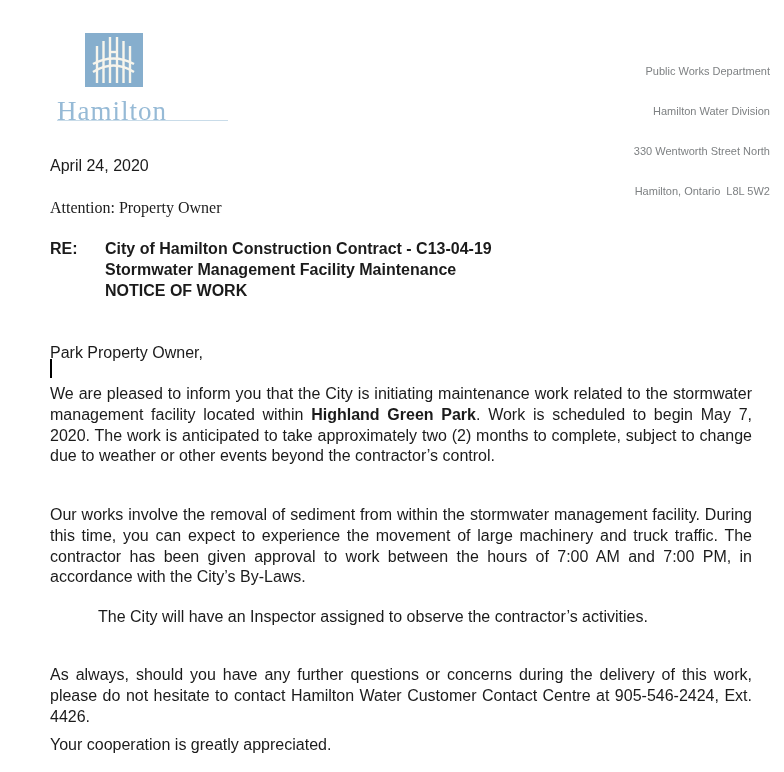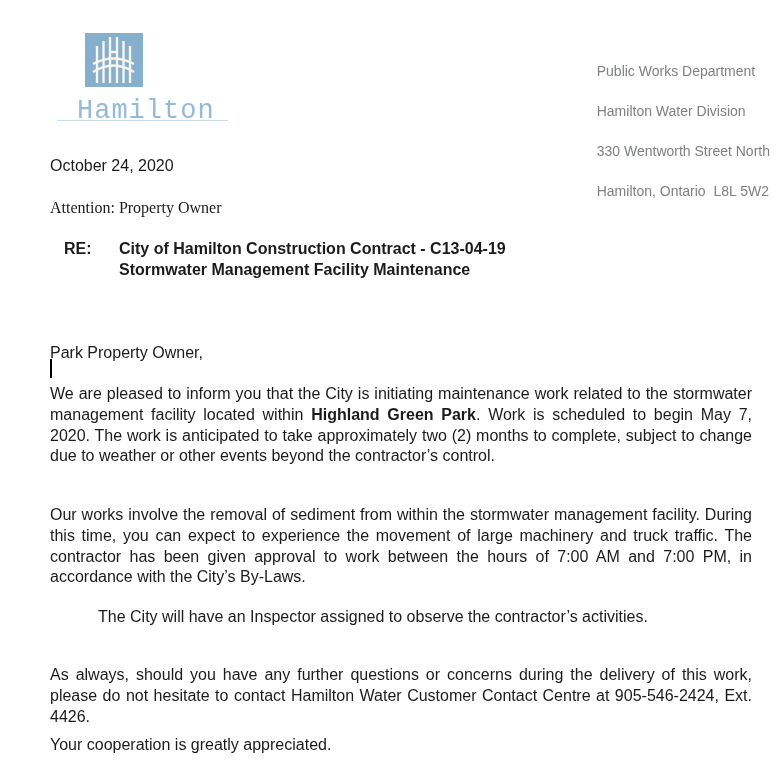--- a/index.html
+++ b/index.html
@@ -11,45 +11,44 @@
     font-family: "Liberation Sans", sans-serif;
     color: #1b1b1b;
     overflow: hidden;
   }
 
   
   .logo { position: absolute; left: 57px; top: 33px; width: 175px; }
   .logo-mark { position: absolute; left: 28px; top: 0; width: 58px; height: 54px; }
   .logo-wordmark {
     position: absolute; left: 0; top: 63px; width: 175px;
-    font-family: Liberation Mono, monospace;
+    font-family: Liberation Serif, serif;
     font-size: 27px; letter-spacing: 1px;
     color: #96bad6;
-    margin-left: 20px;
   }
   .logo-underline {
     position: absolute; left: 0; top: 87px; width: 171px; height: 1px;
     background: #c9dce9;
   }
 
   
   .sender {
     position: absolute; right: 14px; top: 38px;
-    text-align: left;
-    font-size: 14px; line-height: 13.4px;
+    text-align: right;
+    font-size: 11px; line-height: 13.4px;
     color: #7e8183;
     white-space: pre-wrap;
   }
 
   
   .line16 { position: absolute; left: 50px; font-size: 16px; line-height: 21px; }
   .date-line { top: 155px; }
   .attention-line { top: 197px; font-family: Liberation Serif, serif; }
 
-  .re-block { position: absolute; left: 64px; top: 238px; display: flex; font-weight: bold; font-size: 16px; line-height: 21px; }
+  .re-block { position: absolute; left: 50px; top: 238px; display: flex; font-weight: bold; font-size: 16px; line-height: 21px; }
   .re-label { width: 55px; flex: 0 0 55px; }
 
   .salutation { top: 342px; }
 
   .caret { position: absolute; left: 50px; top: 359px; width: 1.5px; height: 19px; background: #000; }
 
   .para {
     position: absolute; left: 50px; width: 702px;
     font-size: 16px; line-height: 20.8px;
     text-align: justify;
@@ -85,28 +84,29 @@
     <div class="logo-underline"></div>
   </div>
 
   <div class="sender">
     <div>Public Works Department</div>
     <div>Hamilton Water Division</div>
     <div>330 Wentworth Street North</div>
     <div>Hamilton, Ontario  L8L 5W2</div>
   </div>
 
-  <div class="line16 date-line">October 24, 2020</div>
+  <div class="line16 date-line">April 24, 2020</div>
   <div class="line16 attention-line">Attention: Property Owner</div>
 
   <div class="re-block">
     <div class="re-label">RE:</div>
     <div class="re-lines">
       <div>City of Hamilton Construction Contract - C13-04-19</div>
       <div>Stormwater Management Facility Maintenance</div>
+      <div>NOTICE OF WORK</div>
     </div>
   </div>
 
   <div class="line16 salutation">Park Property Owner,</div>
   <div class="caret"></div>
 
   <div class="para p1"><span>We are pleased to inform you that the City is initiating maintenance work related to the stormwater management facility located within </span><span class="bold">Highland Green Park</span><span>.  Work is scheduled to begin May 7, 2020.  The work is anticipated to take approximately two (2) months to complete, subject to change due to weather or other events beyond the contractor’s control.</span></div>
 
   <div class="para p2">Our works involve the removal of sediment from within the stormwater management facility. During this time, you can expect to experience the movement of large machinery and truck traffic.  The contractor has been given approval to work between the hours of 7:00 AM and 7:00 PM, in accordance with the City’s By-Laws.</div>
 

